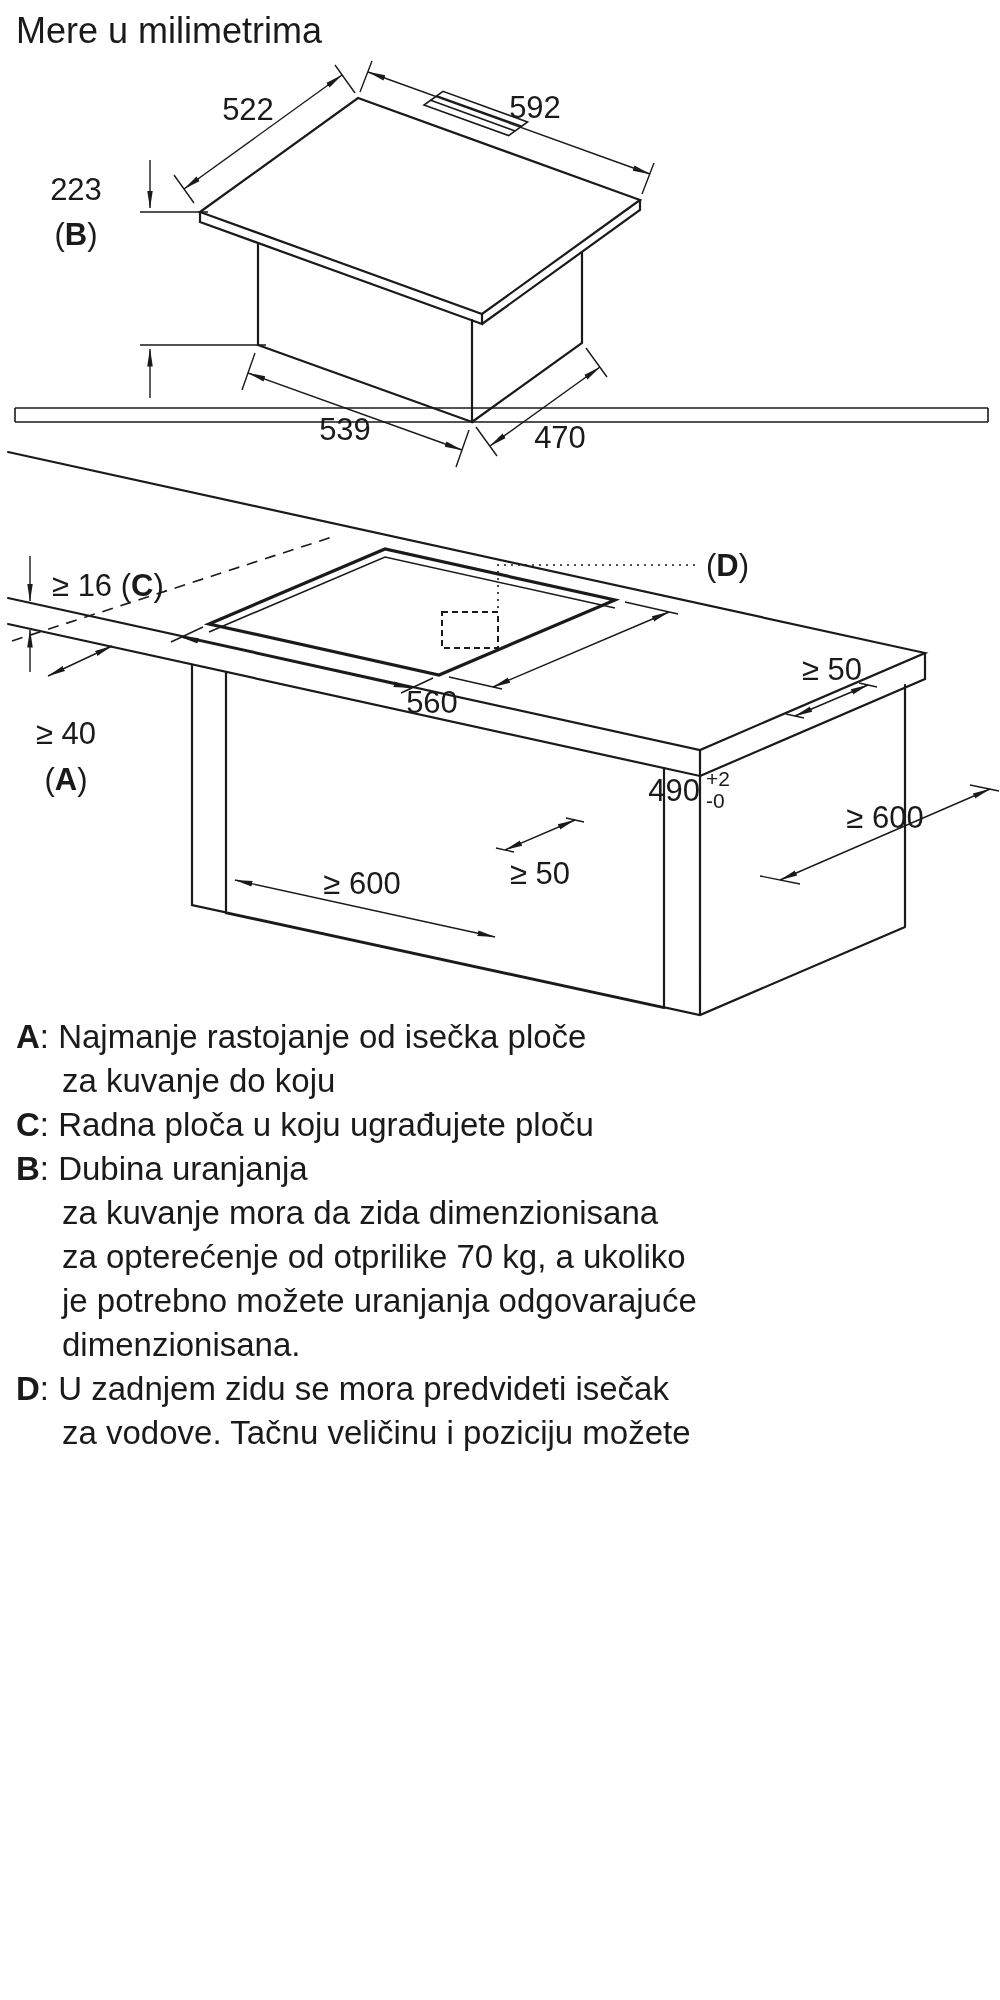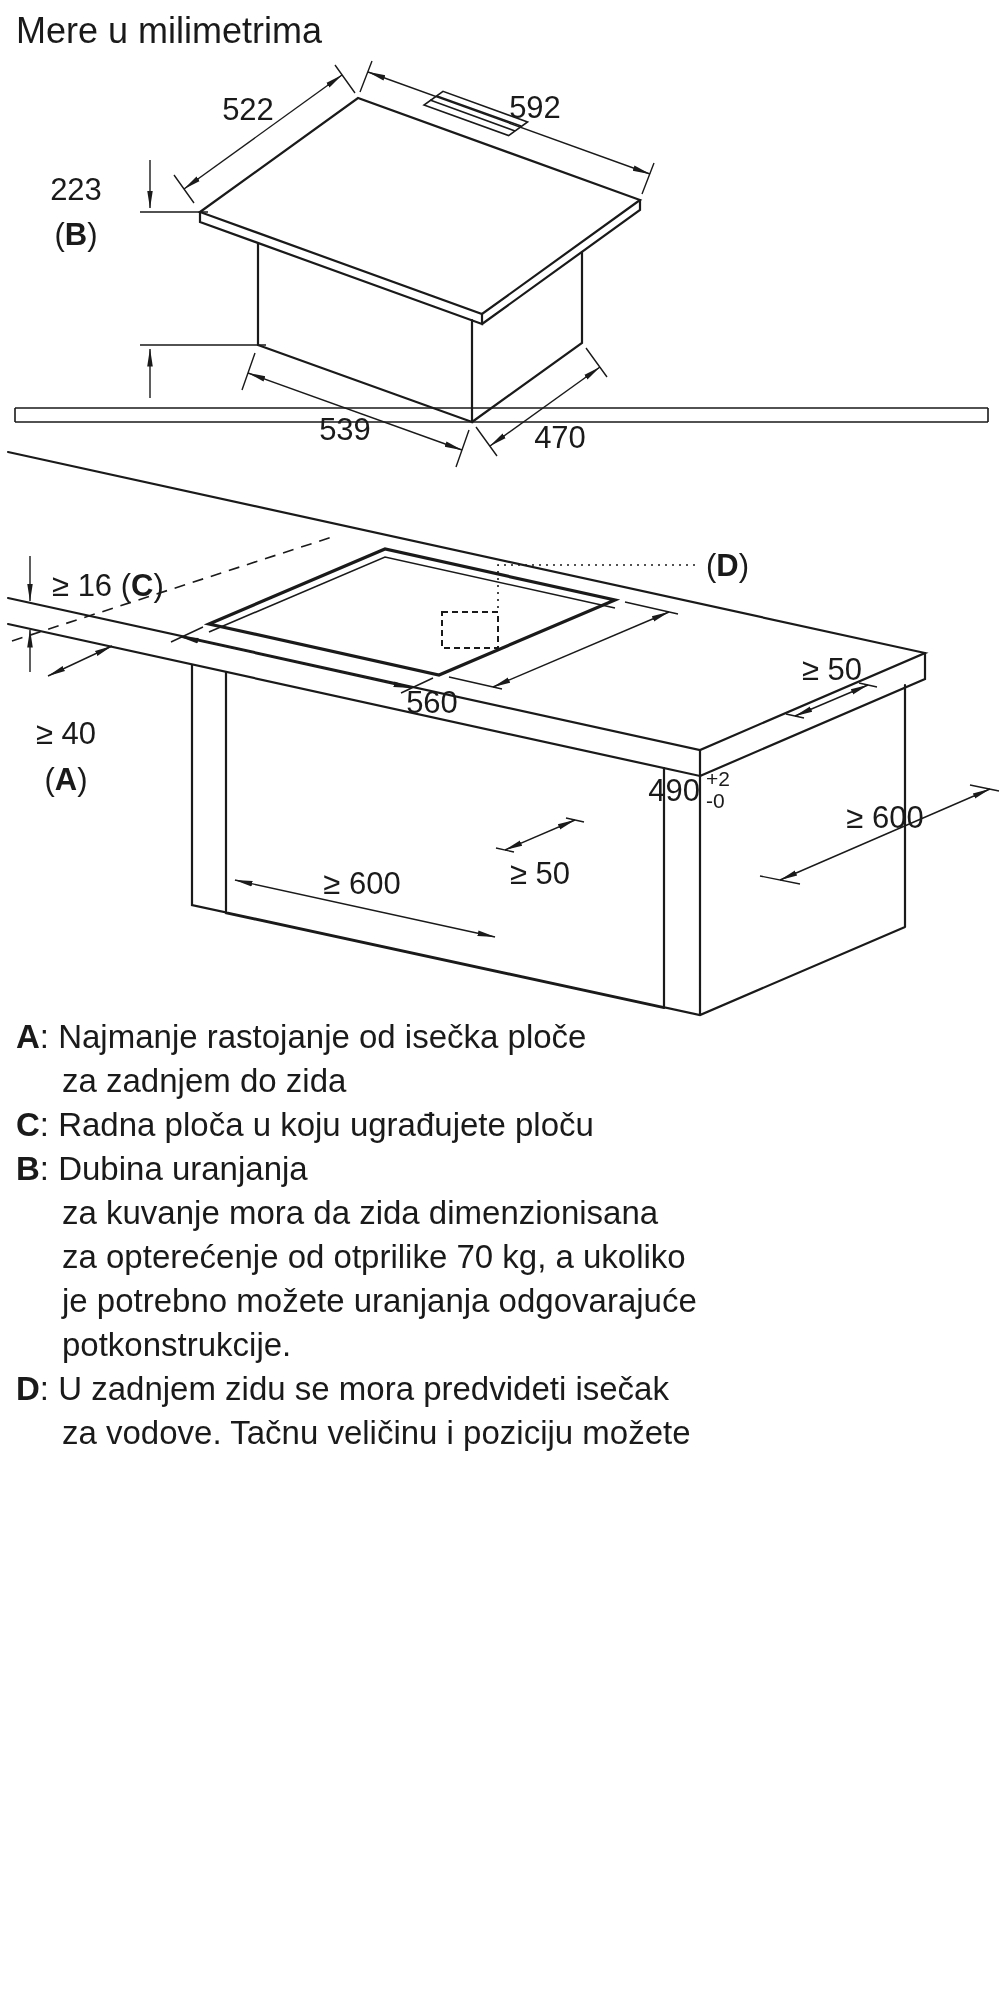--- a/index.html
+++ b/index.html
@@ -160,24 +160,24 @@
 
       <g>
         <line class="dim" x1="235" y1="880" x2="495" y2="937" marker-start="url(#arr)" marker-end="url(#arr)"></line>
         <text x="362" y="894" text-anchor="middle">≥ 600</text>
       </g>
     </g>
   </svg>
 
   <div class="legend" id="legend">
       <div class="line"><b>A</b>: Najmanje rastojanje od isečka ploče</div>
-      <div class="line cont">za zadnjem do zida</div>
+      <div class="line cont">za kuvanje do koju</div>
       <div class="line"><b>C</b>: Radna ploča u koju ugrađujete ploču</div>
       <div class="line"><b>B</b>: Dubina uranjanja</div>
       <div class="line cont">za kuvanje mora da zida dimenzionisana</div>
       <div class="line cont">za opterećenje od otprilike 70 kg, a ukoliko</div>
       <div class="line cont">je potrebno možete uranjanja odgovarajuće</div>
-      <div class="line cont">potkonstrukcije.</div>
+      <div class="line cont">dimenzionisana.</div>
       <div class="line"><b>D</b>: U zadnjem zidu se mora predvideti isečak</div>
       <div class="line cont">za vodove. Tačnu veličinu i poziciju možete</div>
     </div>
 
 </div>
 
 </body></html>

